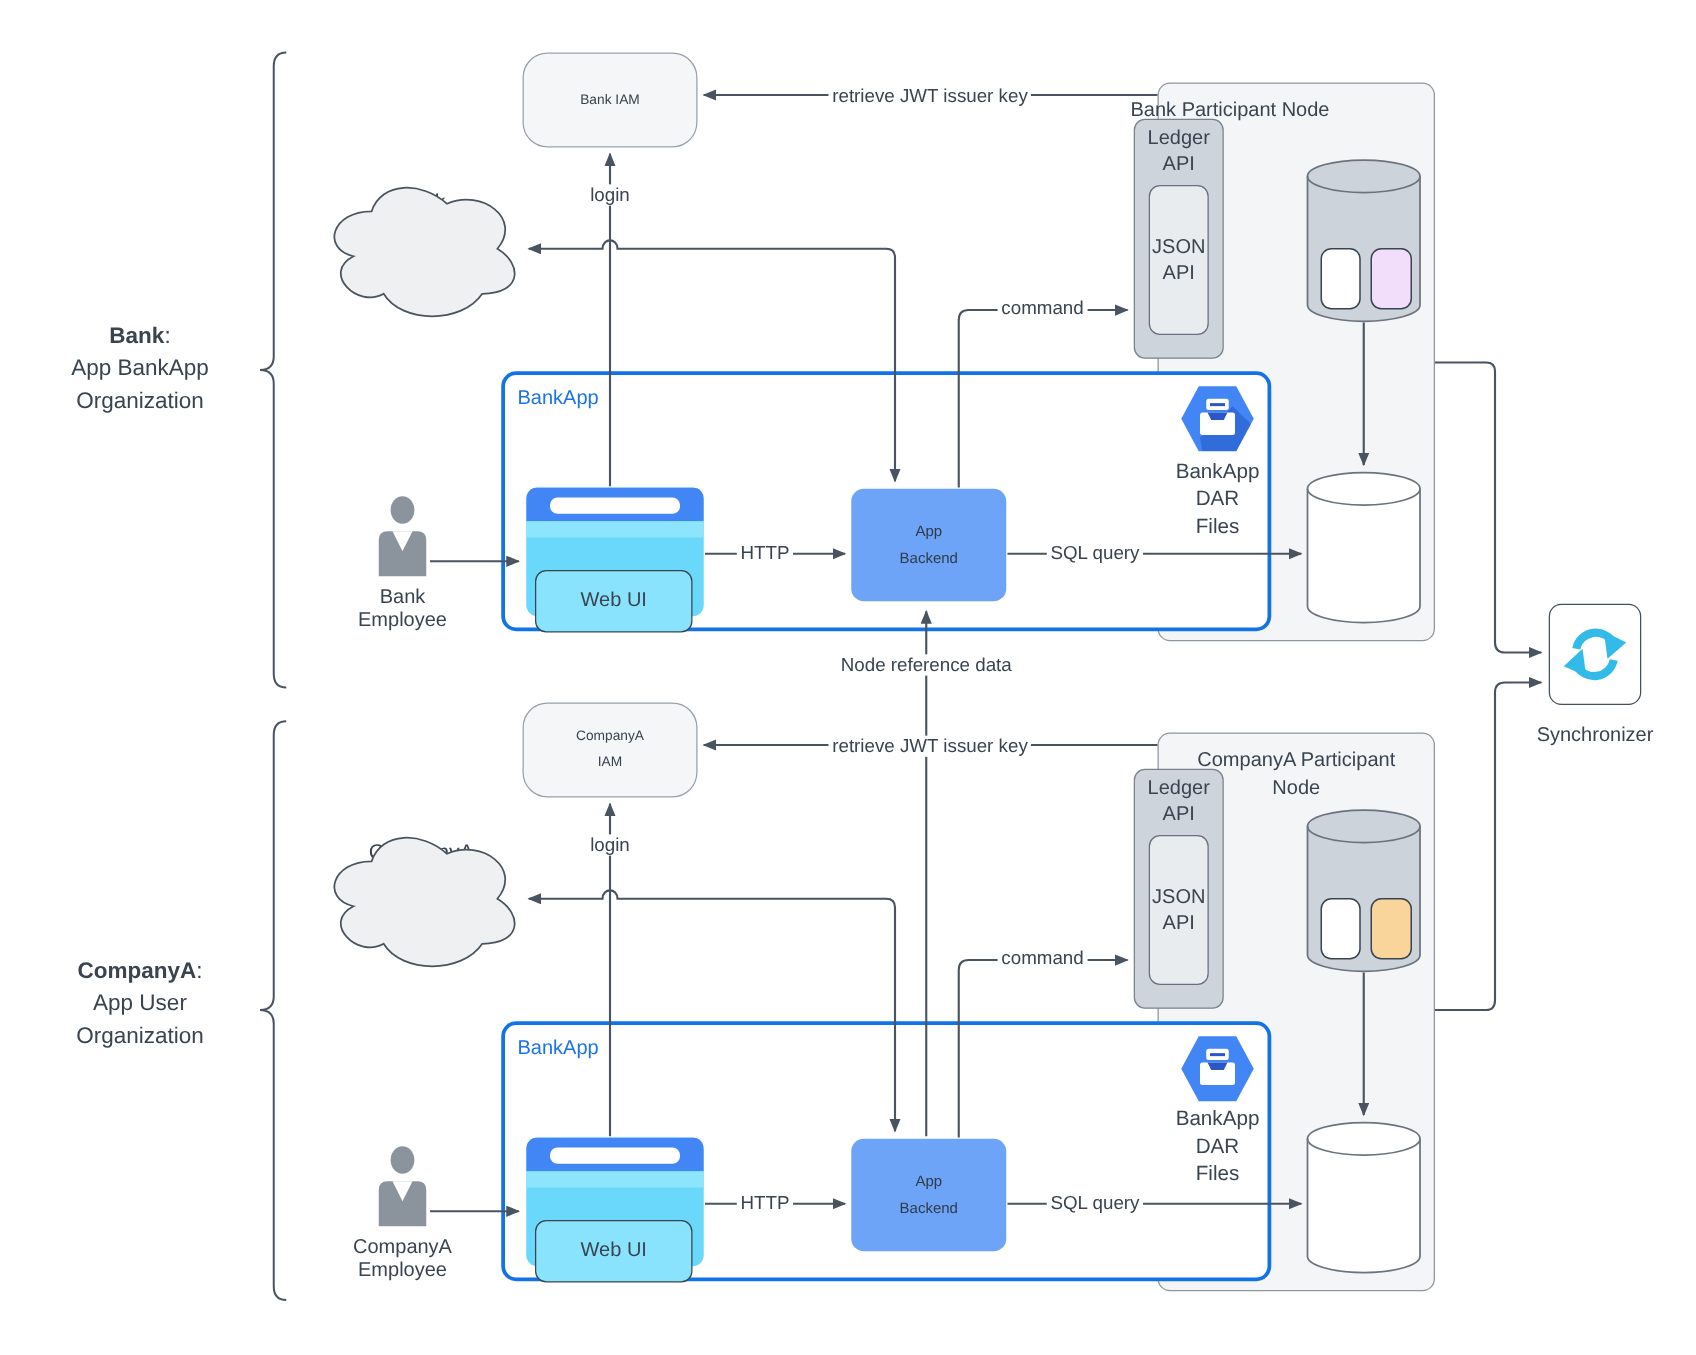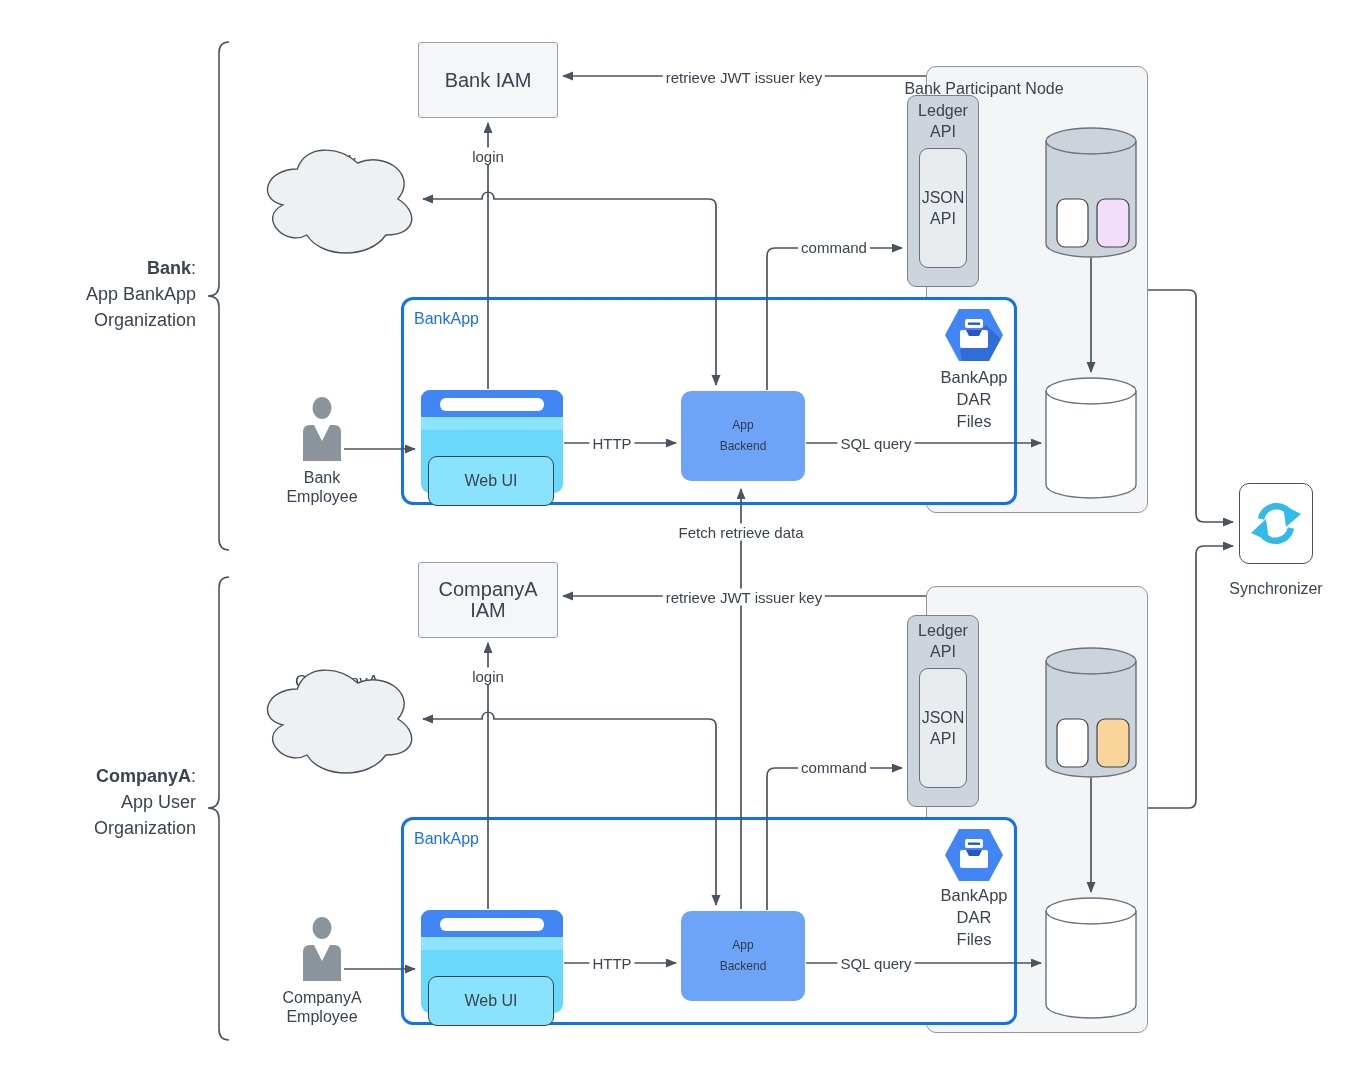--- a/index.html
+++ b/index.html
@@ -5,35 +5,35 @@
   html,body{margin:0;padding:0;background:#fff;font-family:"Liberation Sans",sans-serif;}
   #canvas{position:relative;width:1357px;height:1084px;background:#fff;overflow:hidden;
           color:var(--text,#3a4450);}
   .abs{position:absolute;box-sizing:border-box;}
   .box{position:absolute;box-sizing:border-box;display:flex;align-items:center;justify-content:center;
        text-align:center;}
   .lbl{position:absolute;box-sizing:border-box;color:var(--text,#3a4450);font-size:16px;line-height:21px;
        text-align:center;}
   .elabel{position:absolute;transform:translate(-50%,-50%);background:#fff;padding:0 3px;
           font-size:15px;color:var(--text,#3a4450);white-space:nowrap;z-index:30;}
-  .iam{background:var(--iam_fill,#f4f6f8);border:1px solid var(--iam_border,#97a1ab);border-radius:3px;
-       font-size:20px;line-height:21px;}
+  .iam{background:var(--iam_fill,#f4f6f8);border:1px solid var(--iam_border,#97a1ab);border-radius:20px;
+       font-size:11px;line-height:21px;}
   .node{background:var(--node_fill,#f3f5f6);border:1.3px solid var(--node_border,#8d959e);border-radius:10px;}
   .bankapp{background:#fff;border:3.5px solid var(--bankapp_border,#1273e8);border-radius:12px;}
   .bankapp-lbl{position:absolute;font-size:16px;color:var(--bankapp_label,#1a73e8);white-space:nowrap;}
   .ledger{background:var(--ledger_fill,#ced4dc);border:1.3px solid var(--ledger_border,#79828c);border-radius:9px;}
   .json{background:var(--json_fill,#e9ecef);border:1.3px solid var(--json_border,#667080);border-radius:9px;}
   .backend{background:var(--backend_fill,#6da4f8);border-radius:10px;font-size:12px;line-height:21px;color:#2f3b47;}
   .browser{border-radius:9px;overflow:hidden;background:var(--browser_body,#69d8fb);}
   .bbar{position:absolute;left:0;top:0;right:0;height:27px;background:var(--browser_bar,#4285f4);}
   .bpill{position:absolute;left:19px;top:8px;width:104px;height:13px;background:#fff;border-radius:6px;}
   .bstrip{position:absolute;left:0;top:27px;right:0;height:13px;background:var(--browser_strip,#8ce5fd);}
   .webui{background:var(--webui_fill,#8ae3fc);border:1.3px solid #3a444e;border-radius:9px;font-size:16px;margin-top:25px;}
   .syncbox{background:#fff;border:1.6px solid #45505c;border-radius:10px;}
-  .orglbl{font-size:18px;line-height:26px;text-align:right;color:var(--text,#3a4450);}
+  .orglbl{font-size:18px;line-height:26px;text-align:center;color:var(--text,#3a4450);}
   .b{font-weight:bold;}
   svg{position:absolute;left:0;top:0;z-index:20;}
   .edge{stroke:var(--line,#4a5460);stroke-width:1.7;fill:none;}
   .brace{stroke:var(--line,#4a5460);stroke-width:1.6;fill:none;}
   .cloud{fill:var(--cloud_fill,#eef0f2);stroke:var(--cloud_border,#4a545e);stroke-width:1.4;}
   .cyl{fill:var(--cyl_fill,#ccd3da);stroke:var(--cyl_border,#6a737e);stroke-width:1.4;}
   .cylw{fill:#fff;stroke:var(--cyl_border,#6a737e);stroke-width:1.4;}
   .cylarc{fill:none;stroke:var(--cyl_border,#6a737e);stroke-width:1.4;}
   .person{fill:var(--person_fill,#8b949d);}
 </style>
@@ -61,20 +61,24 @@
     <span>
         <span style="display:block">CompanyA</span>
         <span style="display:block">IAM</span>
       </span>
   </div>
 
   <div class="box node" style="left:926px;top:66px;width:222px;height:447px;"></div>
   <div class="lbl" style="left:878px;top:78px;width:212px;">Bank Participant Node</div>
 
   <div class="box node" style="left:926px;top:586px;width:222px;height:447px;"></div>
+  <div class="lbl" style="left:931px;top:598px;width:212px;line-height:22px;">
+    <span style="display:block">CompanyA Participant</span>
+      <span style="display:block">Node</span>
+  </div>
 
   <div class="abs bankapp" style="left:401px;top:297px;width:616px;height:208px;"></div>
   <div class="bankapp-lbl" style="left:414px;top:310px;">BankApp</div>
 
   <div class="abs bankapp" style="left:401px;top:817px;width:616px;height:208px;"></div>
   <div class="bankapp-lbl" style="left:414px;top:830px;">BankApp</div>
 
   <div class="abs ledger" style="left:907px;top:95px;width:72px;height:192px;"></div>
   <div class="lbl" style="left:907px;top:100px;width:72px;">
     <span style="display:block">Ledger</span>
@@ -257,21 +261,21 @@
       <polygon fill="#32bbe8" points="1269,541 1251,533 1266,519"></polygon>
     </g>
   </svg>
 
   <div class="elabel" style="left:488px;top:156px;">login</div>
   <div class="elabel" style="left:744px;top:77px;">retrieve JWT issuer key</div>
   <div class="elabel" style="left:834px;top:247px;">command</div>
   <div class="elabel" style="left:612px;top:443px;">HTTP</div>
   <div class="elabel" style="left:876px;top:443px;">SQL query</div>
 
-  <div class="elabel" style="left:741px;top:532px;">Fetch retrieve data</div>
+  <div class="elabel" style="left:741px;top:532px;">Node reference data</div>
 
   <div class="elabel" style="left:488px;top:676px;">login</div>
   <div class="elabel" style="left:744px;top:597px;">retrieve JWT issuer key</div>
   <div class="elabel" style="left:834px;top:767px;">command</div>
   <div class="elabel" style="left:612px;top:963px;">HTTP</div>
   <div class="elabel" style="left:876px;top:963px;">SQL query</div>
 
 </div>
 
 </body></html>

